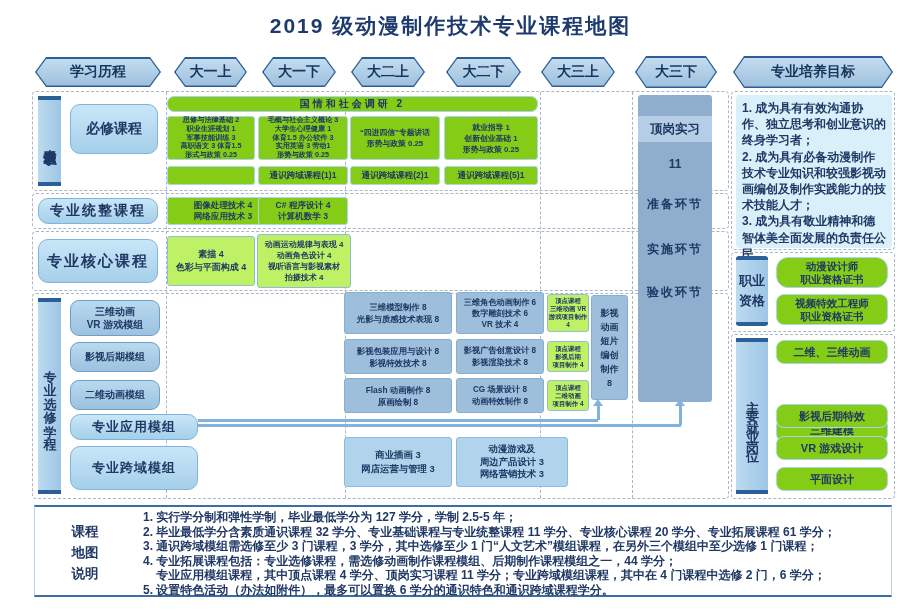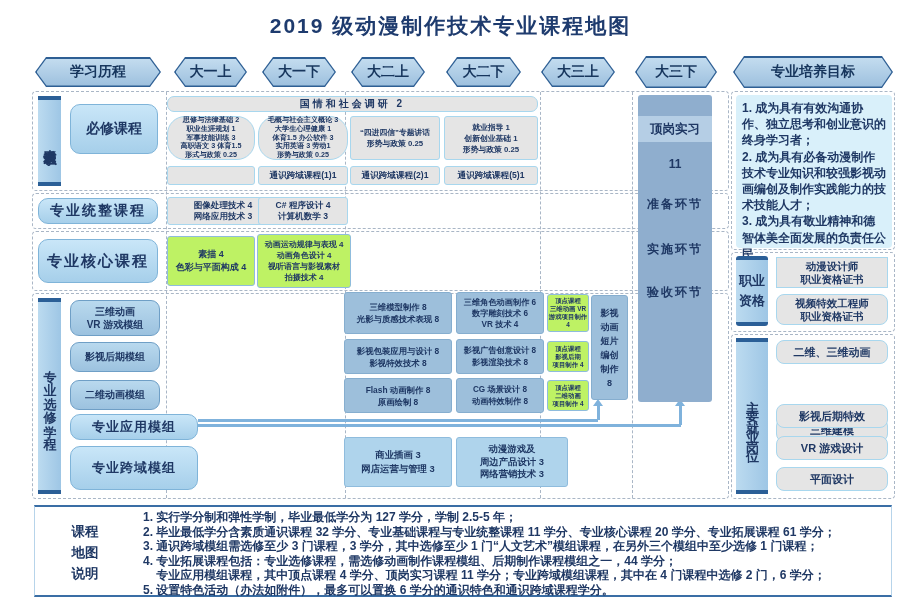--- a/index.html
+++ b/index.html
@@ -1,38 +1,38 @@
 <!DOCTYPE html>
 <html><head>
 <meta charset="utf-8">
 <style>
   html,body{margin:0;padding:0;background:#fff;}
   #app{position:relative;width:901px;height:615px;background:#fff;
        font-family:"Liberation Sans","DejaVu Sans",sans-serif;overflow:hidden;}
   .abs{position:absolute;}
   .box{display:flex;align-items:center;justify-content:center;text-align:center;
        white-space:pre-line;color:#1F3864;font-weight:bold;border-radius:3px;box-sizing:border-box;}
-  .cyan{background:#e5e5e5;border:1px solid #A8D7EE;}
+  .cyan{background:#84cc16;border:1px solid #A8D7EE;}
   .steel{background:#9DBFDB;border:1px solid #86AECF;}
   .core{background:#bef264;border:1px solid #8FBCDD;}
   .lite{background:#AFD4EC;border:1px solid #8FBCDD;}
   .lbl{background:linear-gradient(#C9E6F8,#A6CFEA);border:1.5px solid #7FB4D9;border-radius:10px;}
   .mod{background:linear-gradient(#B9D9EE,#9CC2DF);border:1.5px solid #6F9FC6;border-radius:9px;}
   .dash{border:1px dashed #A9B6C6;border-radius:4px;box-sizing:border-box;}
   .vline{border-left:1px dashed #A9B6C6;width:0;}
   .vbar{background:linear-gradient(90deg,#BCDBF0,#9EC6E5);border-top:4px solid #2B5F97;border-bottom:4px solid #2B5F97;
         color:#1F3864;font-weight:bold;display:flex;align-items:center;justify-content:center;
         writing-mode:vertical-lr;text-orientation:upright;box-sizing:border-box;}
   .hex{position:absolute;}
   .hex .sh{position:absolute;inset:0;background:#2E5F94;
         clip-path:polygon(11px 0,calc(100% - 11px) 0,100% 50%,calc(100% - 11px) 100%,11px 100%,0 50%);}
   .hex .fill{position:absolute;inset:1.5px;background:linear-gradient(#C3DCEF,#9DC0DE);
         clip-path:polygon(10px 0,calc(100% - 10px) 0,100% 50%,calc(100% - 10px) 100%,10px 100%,0 50%);
         display:flex;align-items:center;justify-content:center;color:#17365D;font-weight:bold;font-size:14px;}
-  .req{font-size:7.2px;line-height:8.7px;border-radius:18px;}
+  .req{font-size:7.2px;line-height:8.7px;}
   .req2{font-size:7.8px;line-height:11px;}
   .elec{font-size:8.6px;}
   .cap{font-size:6.4px;line-height:8px;}
   .aline{background:#7FB2DC;}
   .arrowhead{width:0;height:0;border-left:5px solid transparent;border-right:5px solid transparent;
         border-bottom:7px solid #7FB2DC;}
   .title{width:100%;text-align:center;color:#1E3B6E;font-weight:bold;font-size:21px;letter-spacing:2px;}
   .noteline{color:#1F3864;font-weight:600;font-size:12px;line-height:14.6px;white-space:pre-wrap;}
 </style>
 </head>
@@ -182,21 +182,21 @@
 
   <div class="abs dash" style="left:731px;top:91px;width:164px;height:159px;"></div>
   <div class="abs" style="left:736px;top:95px;width:144px;height:143px;background:#D9F0FA;border-radius:4px;padding:5px 6px;
        color:#1F3864;font-weight:bold;font-size:12px;line-height:16.2px;white-space:pre-line;text-align:left;">1. 成为具有有效沟通协作、独立思考和创业意识的终身学习者；
 2. 成为具有必备动漫制作技术专业知识和较强影视动画编创及制作实践能力的技术技能人才；
 3. 成为具有敬业精神和德智体美全面发展的负责任公民。</div>
 
   <div class="abs dash" style="left:731px;top:252px;width:164px;height:80px;"></div>
   <div class="abs box vbar" style="left:736px;top:256px;width:32px;height:70px;writing-mode:horizontal-tb;font-size:13px;line-height:20px;">职业
 资格</div>
-  <div class="abs box cyan" style="left:776px;top:257px;width:112px;height:31px;font-size:10.5px;line-height:13px;border-radius:0;">动漫设计师
+  <div class="abs box cyan" style="left:776px;top:257px;width:112px;height:31px;font-size:10.5px;line-height:13px;border-radius:12px;">动漫设计师
 职业资格证书</div>
   <div class="abs box cyan" style="left:776px;top:294px;width:112px;height:31px;font-size:10.5px;line-height:13px;border-radius:8px;">视频特效工程师
 职业资格证书</div>
 
   <div class="abs dash" style="left:731px;top:334px;width:164px;height:165px;"></div>
   <div class="abs vbar" style="left:736px;top:338px;width:32px;height:156px;font-size:13px;letter-spacing:10px;padding-top:8px;">主要就业岗位</div>
   <div class="abs box cyan" style="left:776px;top:340px;width:112px;height:24px;font-size:11px;border-radius:8px;">二维、三维动画</div>
   <div class="abs box cyan" style="left:776px;top:372px;width:112px;height:24px;font-size:11px;border-radius:8px;margin-top:46px;">三维建模</div>
   <div class="abs box cyan" style="left:776px;top:404px;width:112px;height:24px;font-size:11px;border-radius:8px;">影视后期特效</div>
   <div class="abs box cyan" style="left:776px;top:436px;width:112px;height:24px;font-size:11px;border-radius:8px;">VR 游戏设计</div>

